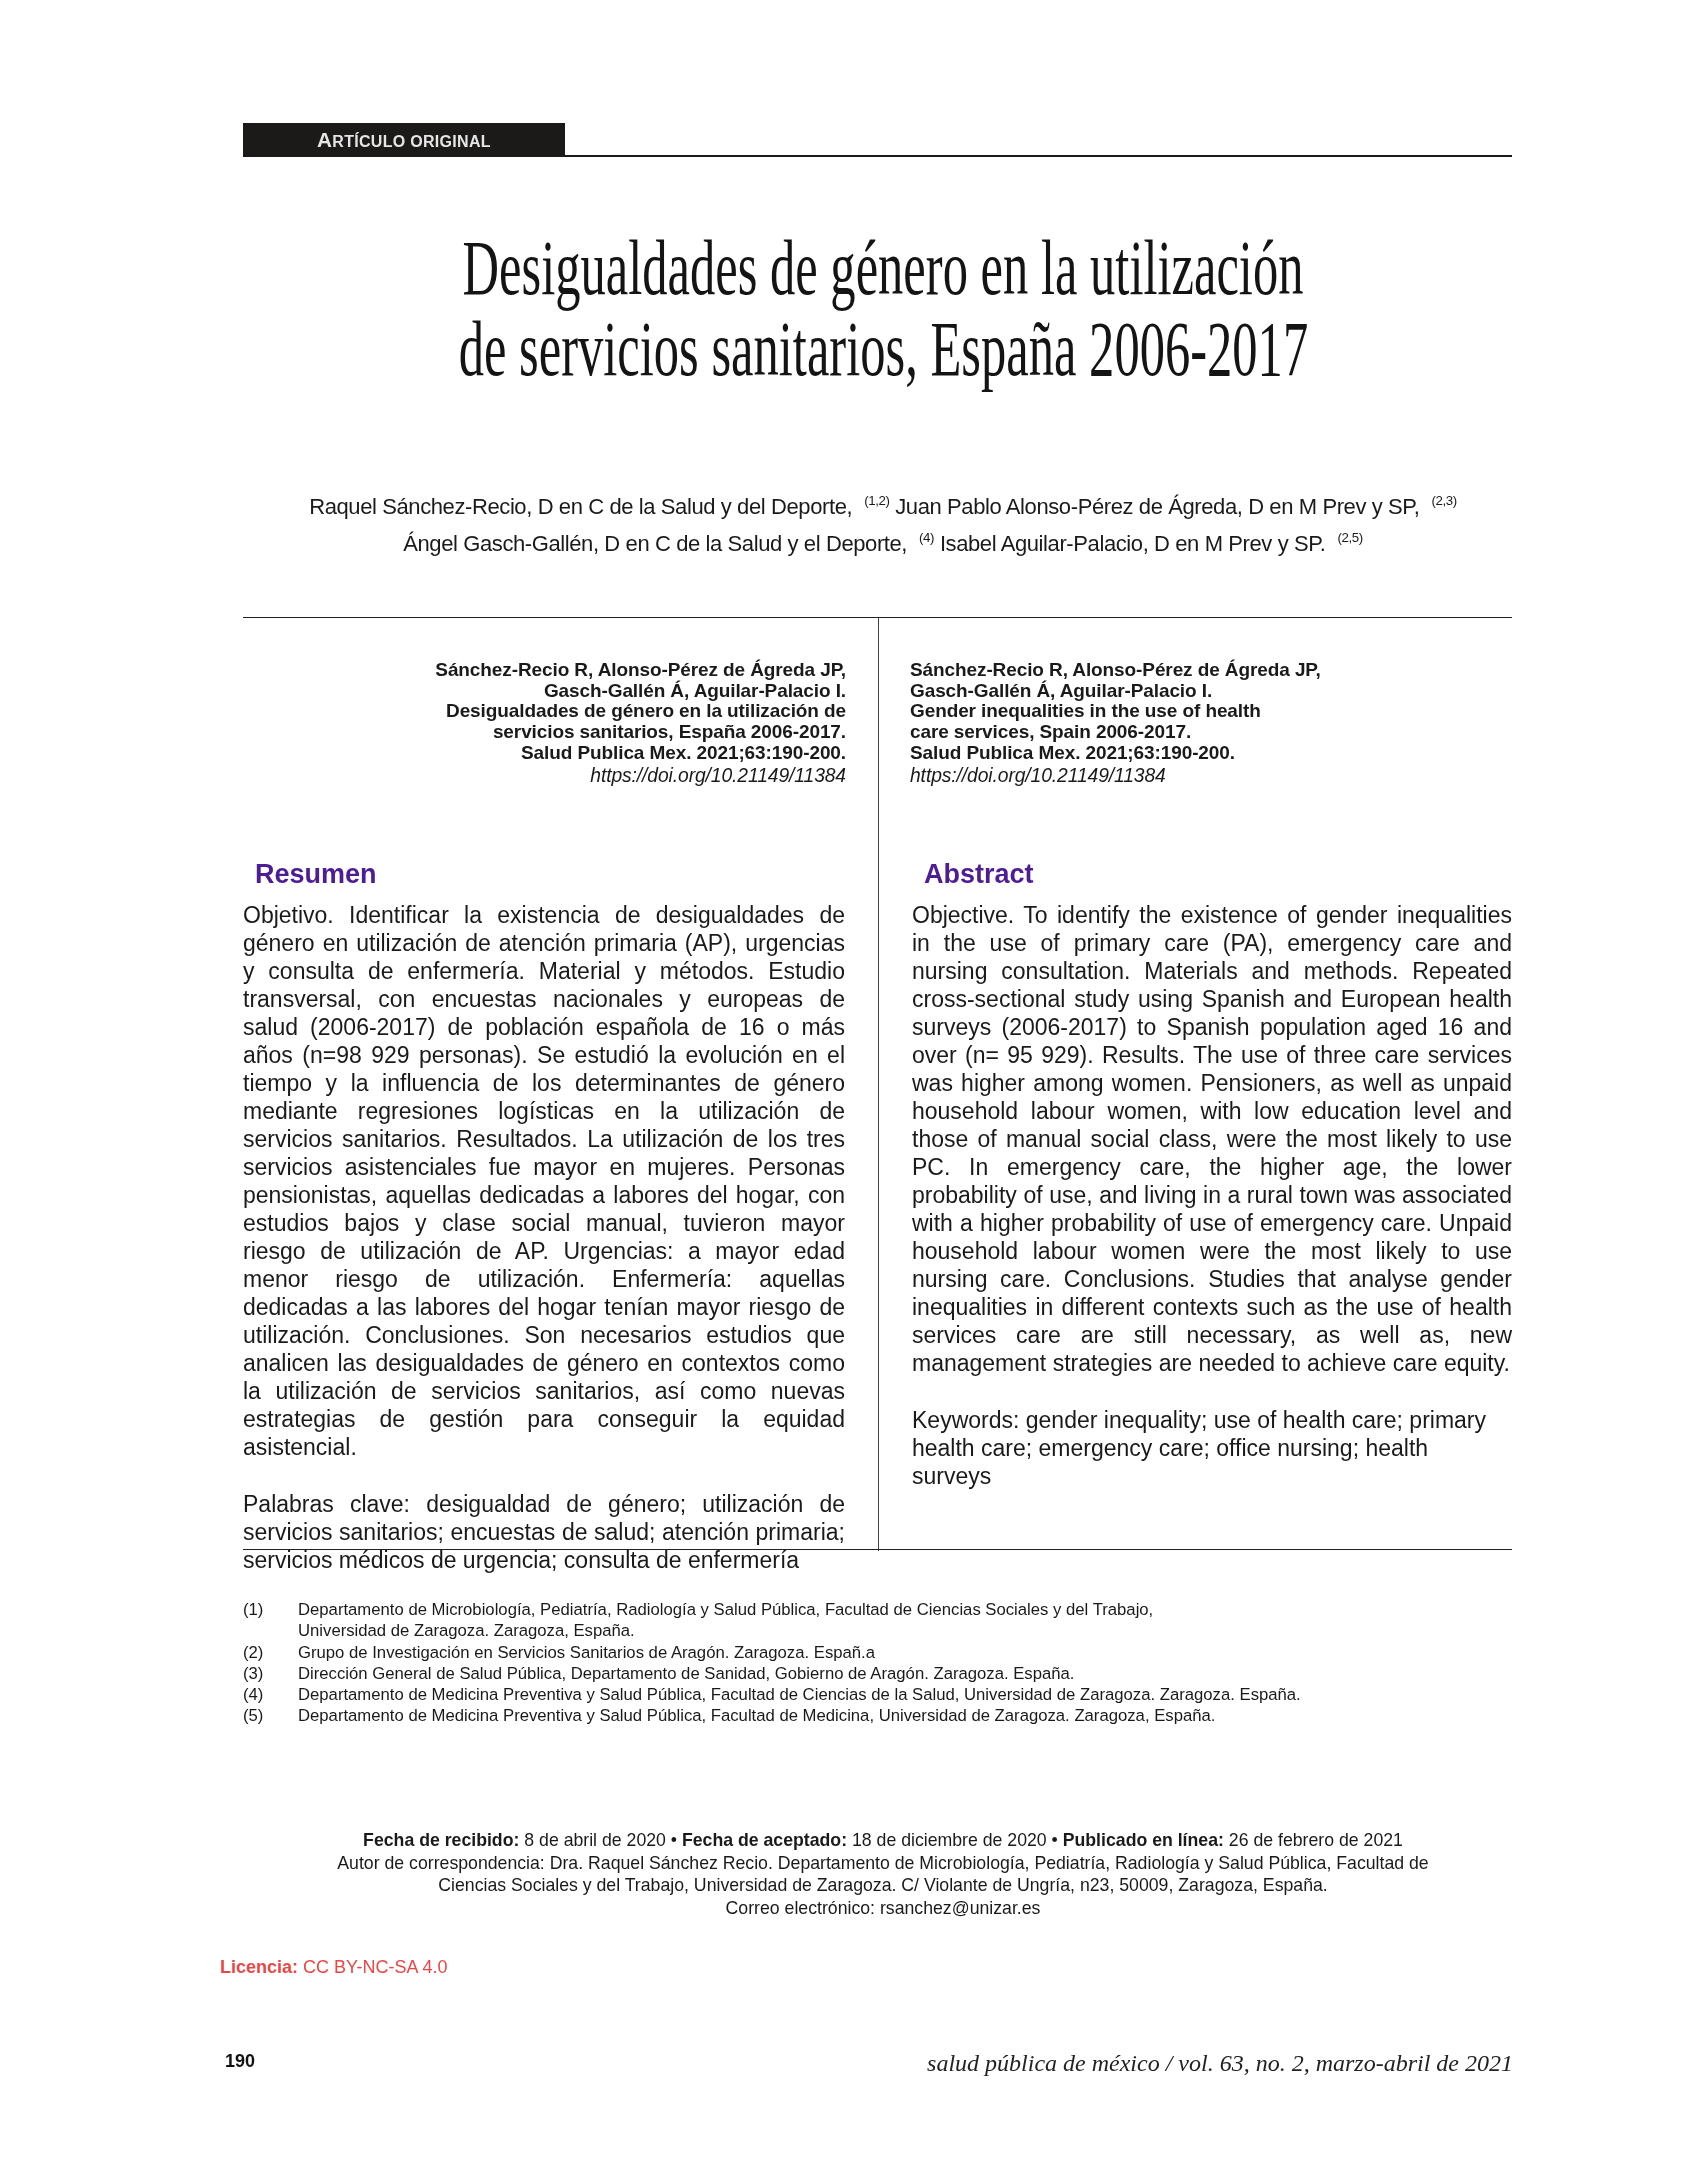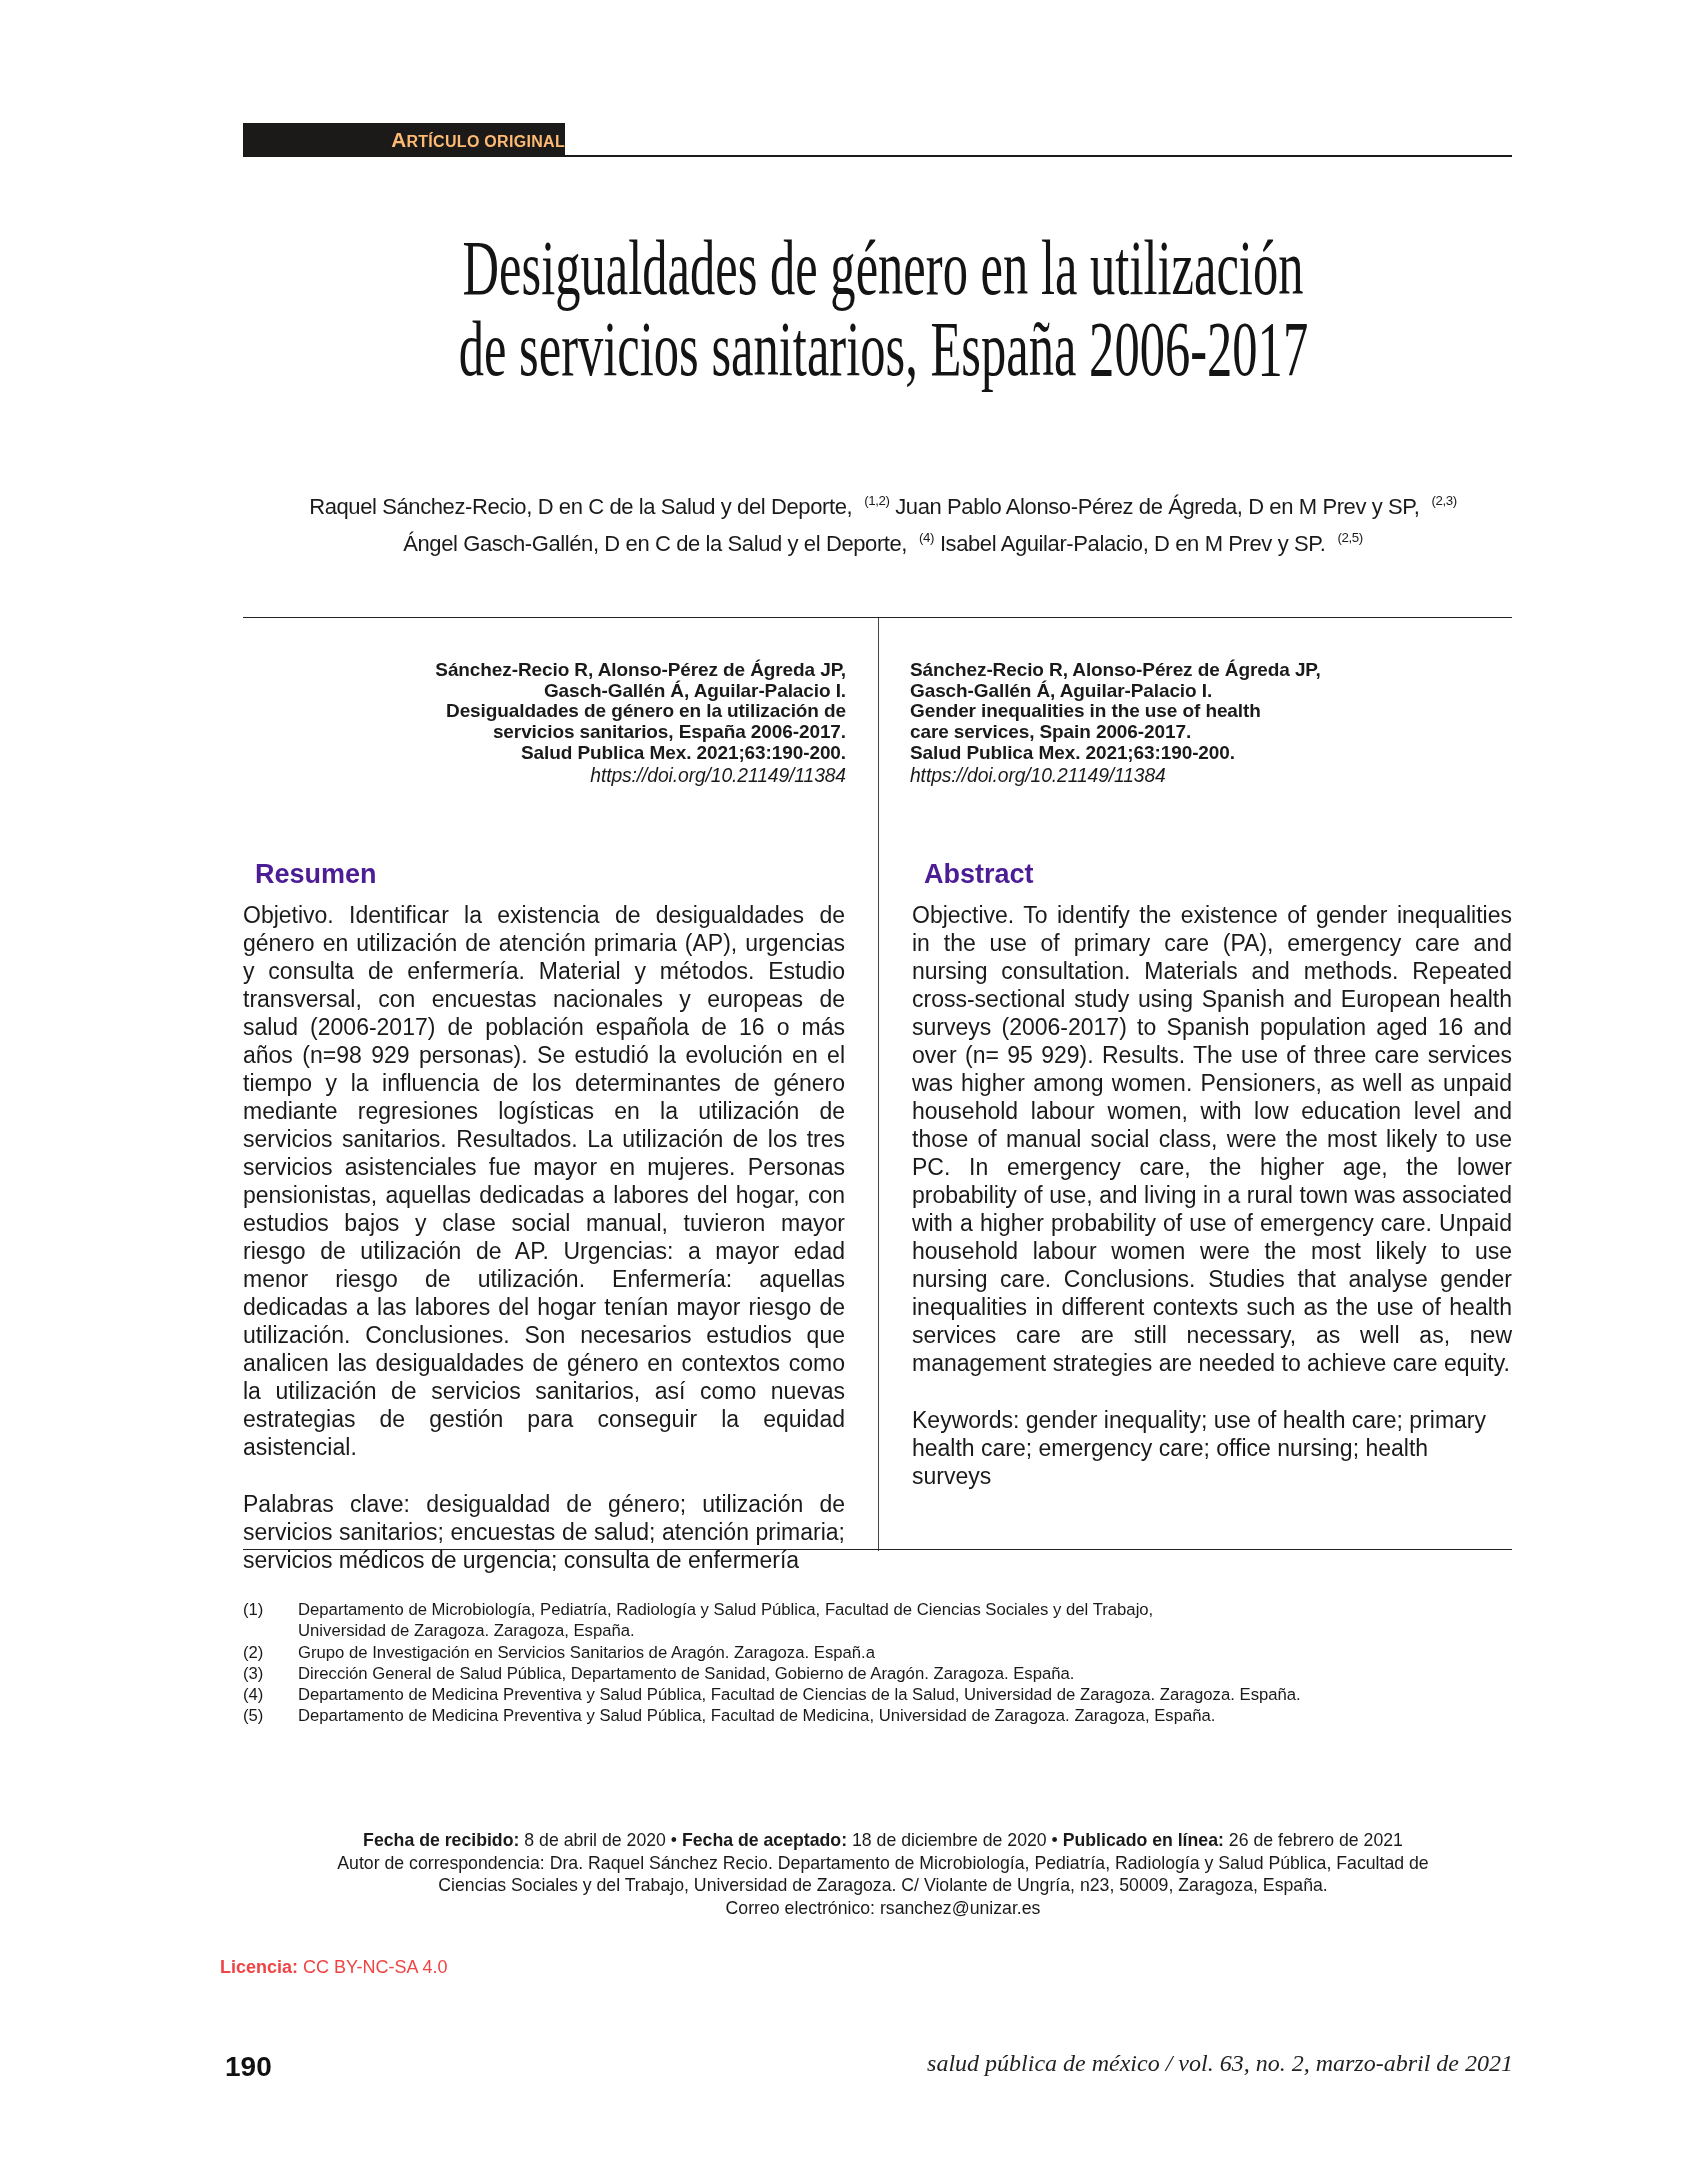--- a/index.html
+++ b/index.html
@@ -2,22 +2,22 @@
 <html style="font-size:10.7px"><head>
 <meta charset="utf-8">
 <style>
   html, body { margin:0; padding:0; background:#ffffff; }
   body { width:1700px; height:2172px; position:relative; overflow:hidden; color:#1a1a1a;
          font-family:"Liberation Sans", "DejaVu Sans", sans-serif; }
   .abs { position:absolute; }
 
   
   .band-box { left:243px; top:123px; width:322px; height:32px; background:#1b1a19; }
-  .band-label { left:0; top:0; width:322px; height:32px; line-height:33px; text-align:right;
-                color:#fdba74; font-weight:bold; font-size:16px; letter-spacing:0.3px; }
+  .band-label { left:0; top:0; width:322px; height:32px; line-height:33px; text-align:center;
+                color:#e5e5e5; font-weight:bold; font-size:16px; letter-spacing:0.3px; }
   .band-label .big { font-size:20.7px; }
   .band-rule { left:243px; top:155px; width:1269px; height:2px; background:#1b1a19; }
 
   
   .title { left:220px; top:227px; width:1326px; text-align:center;
            font-family:"Liberation Serif", "DejaVu Serif", serif; font-size:79px; line-height:81px;
            color:#141414; transform:scaleX(0.64); transform-origin:50% 0; white-space:nowrap; }
   .title .line { display:block; }
 
   
@@ -49,21 +49,21 @@
   .affil .row { display:flex; }
   .affil .num { width:55px; flex:0 0 55px; }
   .affil .txt { flex:1; }
 
   
   .dates { left:220px; top:1829px; width:1326px; text-align:center; font-size:17.7px; line-height:22.7px; color:#1a1a1a; }
   .dates b { font-weight:bold; }
   .license { left:220px; top:1957px; width:1326px; text-align:left; font-size:18px; color:#ef4444; }
 
   
-  .page-num { left:225px; top:2051px; font-weight:bold; font-size:28px; color:#111; }
+  .page-num { left:225px; top:2051px; font-weight:bold; font-size:18px; color:#111; }
   .journal { right:187px; top:2050px; font-family:"Liberation Serif", "DejaVu Serif", serif; font-style:italic;
              font-size:24px; color:#222; }
 </style>
 </head>
 <body>
 
 <div class="abs band-box">
   <div class="abs band-label"><span class="big">A</span><span>RTÍCULO ORIGINAL</span></div>
 </div>
 <div class="abs band-rule"></div>

